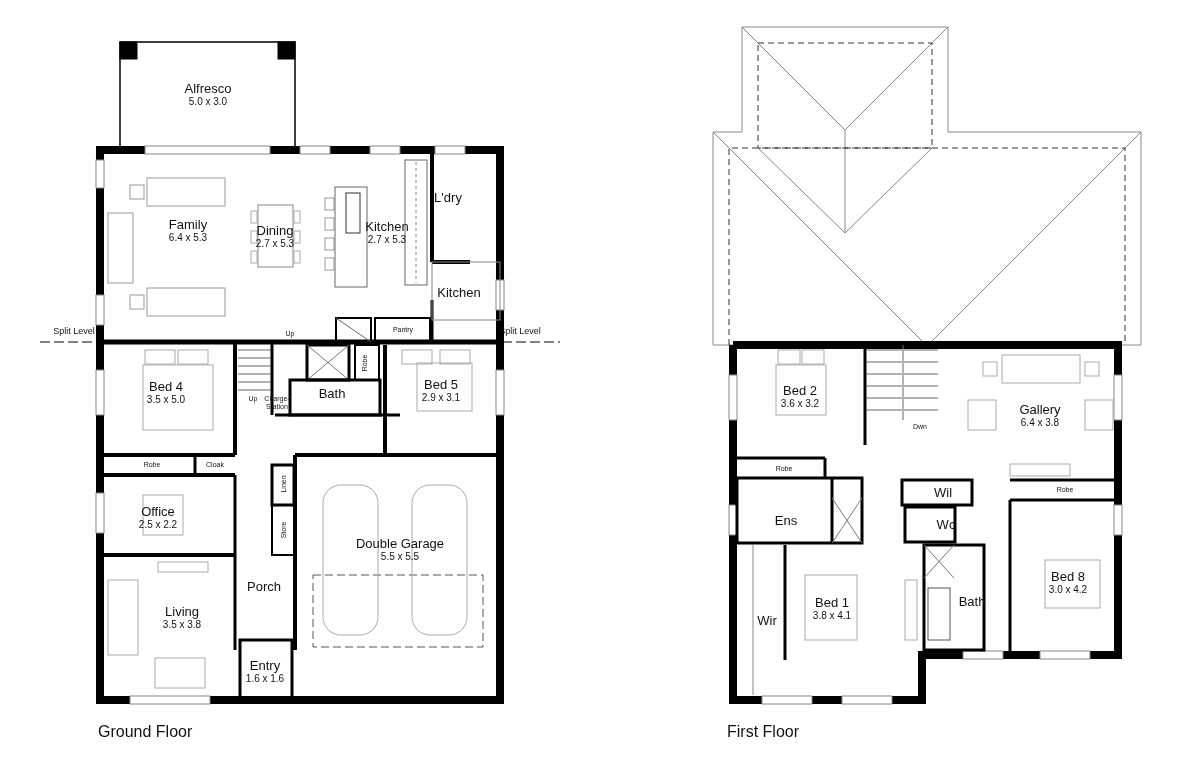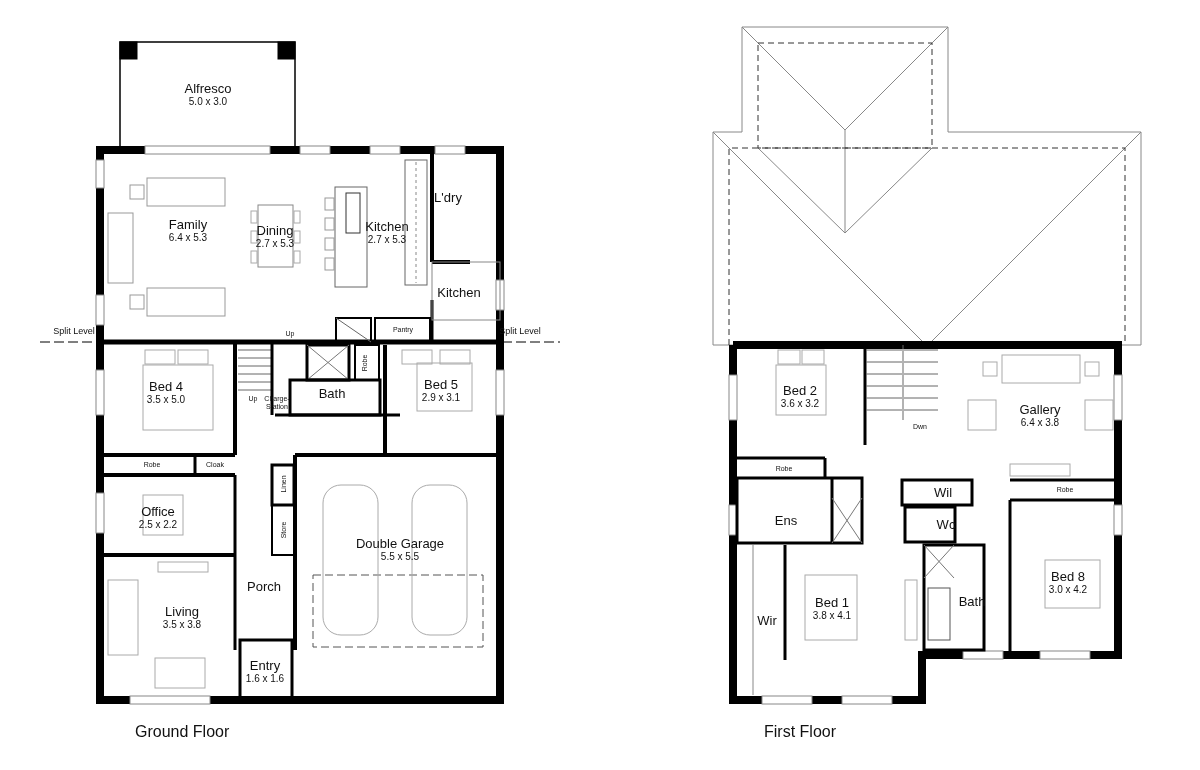--- a/index.html
+++ b/index.html
@@ -2,21 +2,21 @@
 <html><head>
 <meta charset="utf-8">
 <style>
   html,body{margin:0;padding:0;background:#fff;}
   body{width:1200px;height:770px;position:relative;overflow:hidden;font-family:"Liberation Sans",sans-serif;color:#111;}
   svg{position:absolute;left:0;top:0;}
   .lbl{position:absolute;transform:translate(-50%,-50%);text-align:center;white-space:nowrap;line-height:1.1;}
   .nm{font-size:13px;display:block;}
   .dm{font-size:10px;display:block;}
   .sm{font-size:7px;}
-  .title{position:absolute;font-size:16px;margin-left:37px;}
+  .title{position:absolute;font-size:16px;}
 </style>
 </head>
 <body>
 
 <svg width="1200" height="770" viewBox="0 0 1200 770">
 
   <g stroke="#000" fill="none">
 
     <rect x="120" y="42" width="175" height="108" stroke-width="1.5"></rect>
     <rect x="120" y="42" width="17" height="17" fill="#000"></rect>

